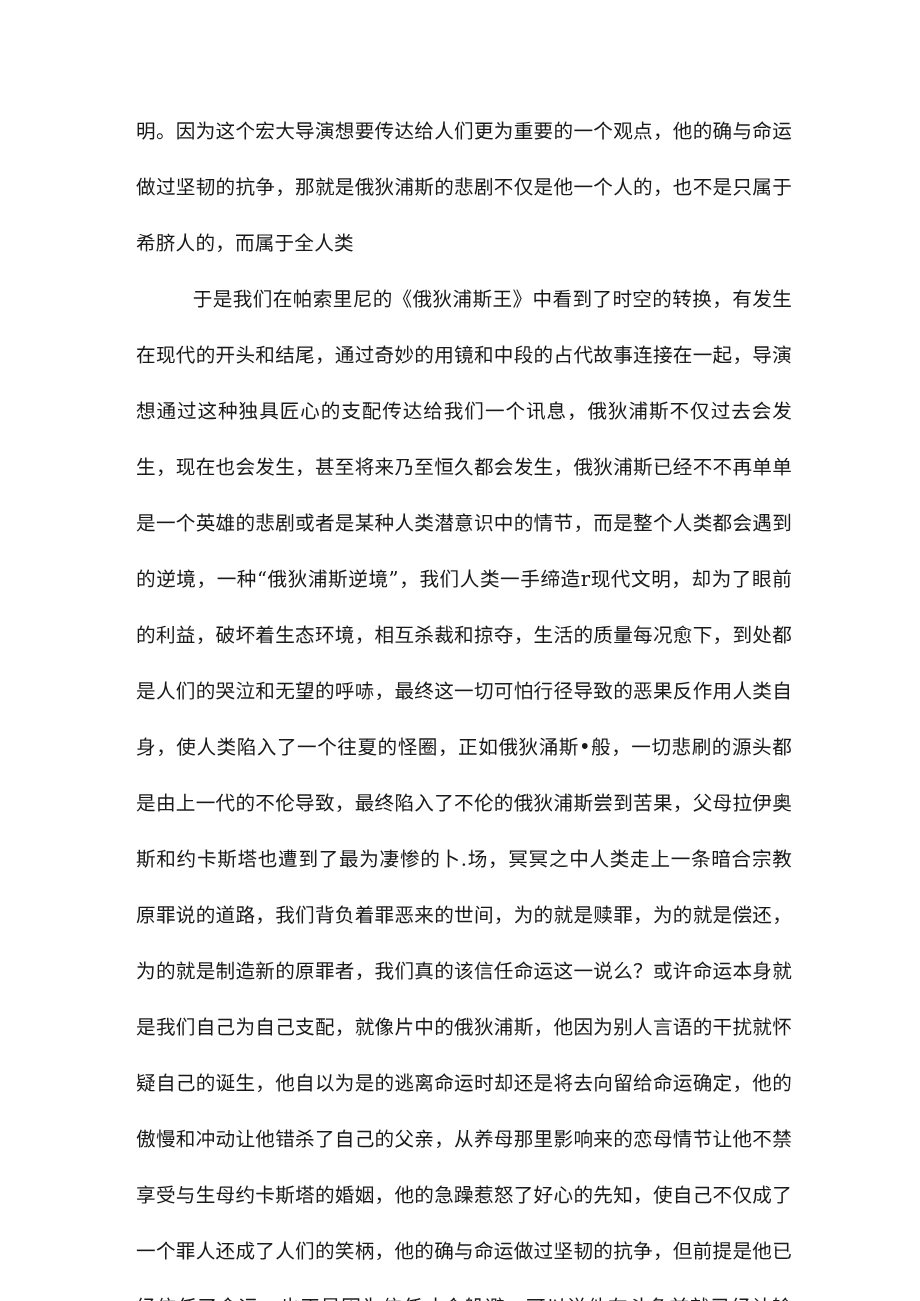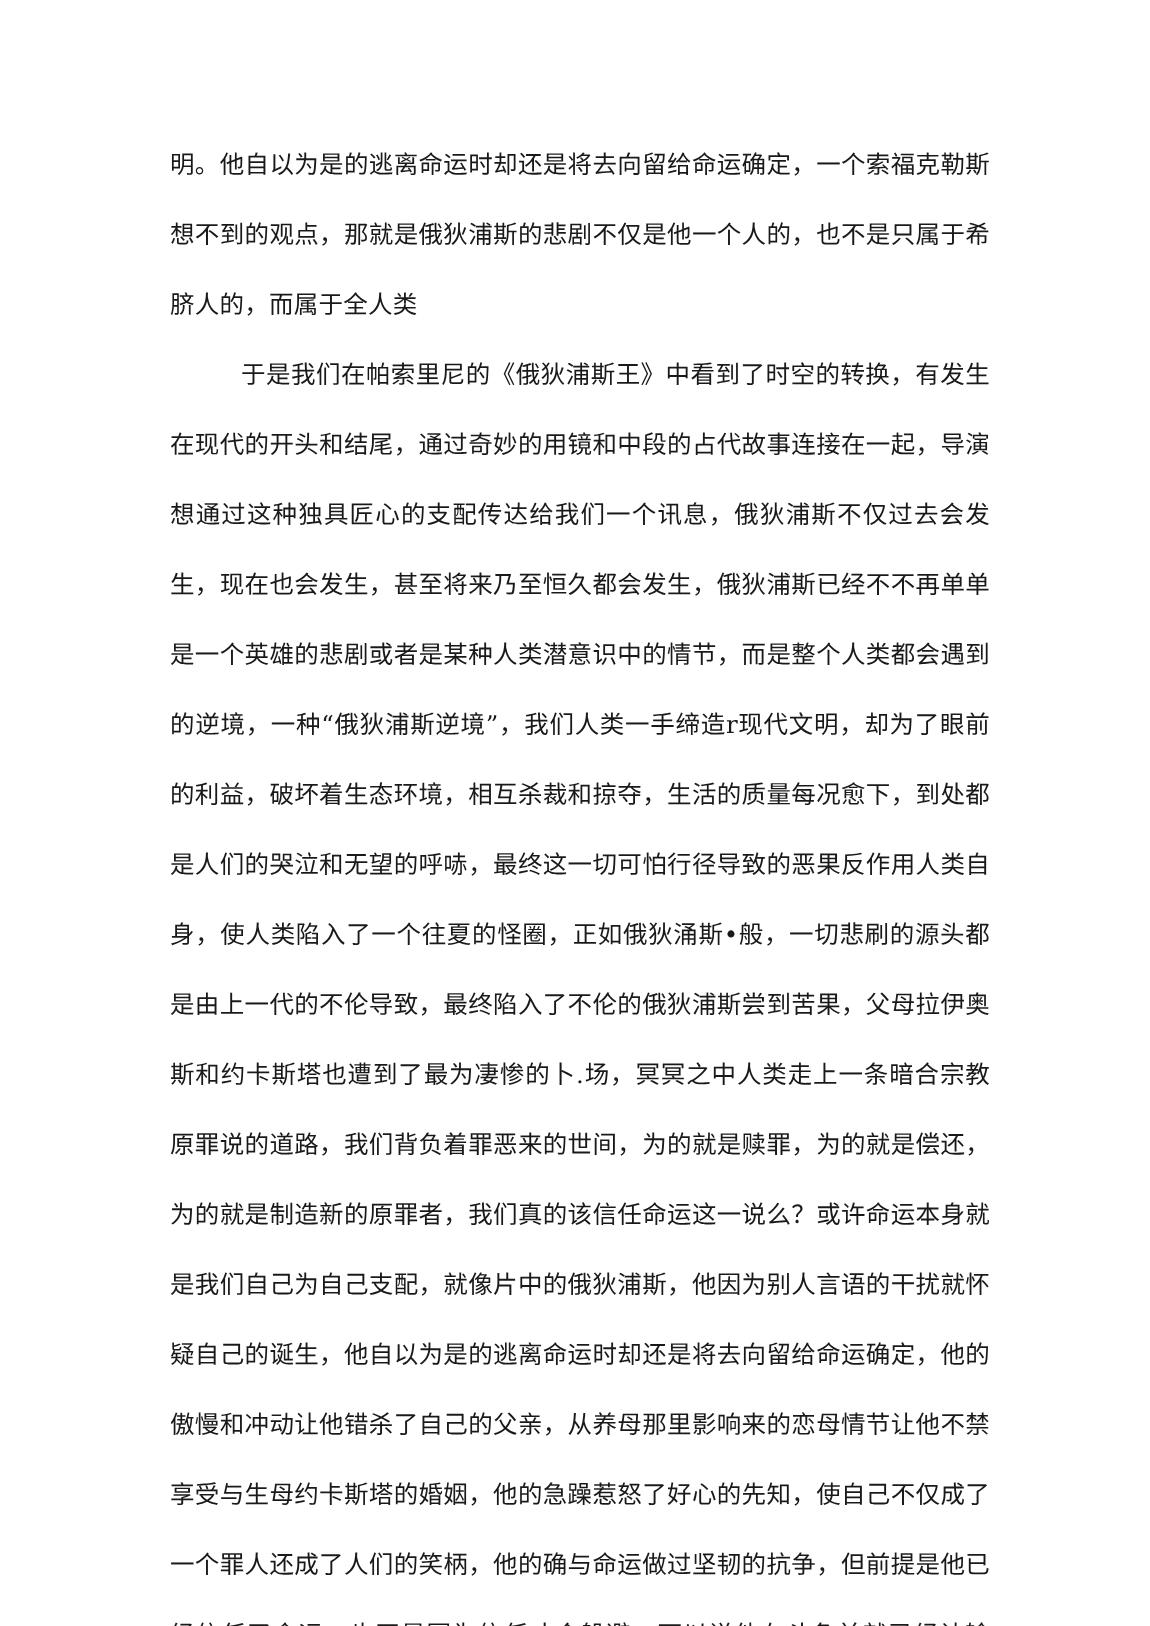--- a/index.html
+++ b/index.html
@@ -47,16 +47,16 @@
   
   .text-column {
     filter: contrast(1.02);
   }
 </style>
 </head>
 <body>
 
 <div class="page">
   <div class="text-column">
-    <p class="para">明。他自以为是的逃离命运时却还是将去向留给命运确定，一个索福克勒斯想不到的观点，那就是俄狄浦斯的悲剧不仅是他一个人的，也不是只属于希脐人的，而属于全人类</p>
+    <p class="para">明。因为这个宏大导演想要传达给人们更为重要的一个观点，他的确与命运做过坚韧的抗争，那就是俄狄浦斯的悲剧不仅是他一个人的，也不是只属于希脐人的，而属于全人类</p>
     <p class="para indent">于是我们在帕索里尼的《俄狄浦斯王》中看到了时空的转换，有发生在现代的开头和结尾，通过奇妙的用镜和中段的占代故事连接在一起，导演想通过这种独具匠心的支配传达给我们一个讯息，俄狄浦斯不仅过去会发生，现在也会发生，甚至将来乃至恒久都会发生，俄狄浦斯已经不不再单单是一个英雄的悲剧或者是某种人类潜意识中的情节，而是整个人类都会遇到的逆境，一种“俄狄浦斯逆境”，我们人类一手缔造r现代文明，却为了眼前的利益，破坏着生态环境，相互杀裁和掠夺，生活的质量每况愈下，到处都是人们的哭泣和无望的呼哧，最终这一切可怕行径导致的恶果反作用人类自身，使人类陷入了一个往夏的怪圈，正如俄狄涌斯•般，一切悲刷的源头都是由上一代的不伦导致，最终陷入了不伦的俄狄浦斯尝到苦果，父母拉伊奥斯和约卡斯塔也遭到了最为凄惨的卜.场，冥冥之中人类走上一条暗合宗教原罪说的道路，我们背负着罪恶来的世间，为的就是赎罪，为的就是偿还，为的就是制造新的原罪者，我们真的该信任命运这一说么？或许命运本身就是我们自己为自己支配，就像片中的俄狄浦斯，他因为别人言语的干扰就怀疑自己的诞生，他自以为是的逃离命运时却还是将去向留给命运确定，他的傲慢和冲动让他错杀了自己的父亲，从养母那里影响来的恋母情节让他不禁享受与生母约卡斯塔的婚姻，他的急躁惹怒了好心的先知，使自己不仅成了一个罪人还成了人们的笑柄，他的确与命运做过坚韧的抗争，但前提是他已经信任了命运，也正是因为信任才会躲避，可以说他在斗争前就已经认输了，假如这些都没发生，我想俄狄浦斯肯定可以成为赫拉克勒斯一般的英雄，但那只是假</p>
   </div>
 </div>
 
 </body></html>

